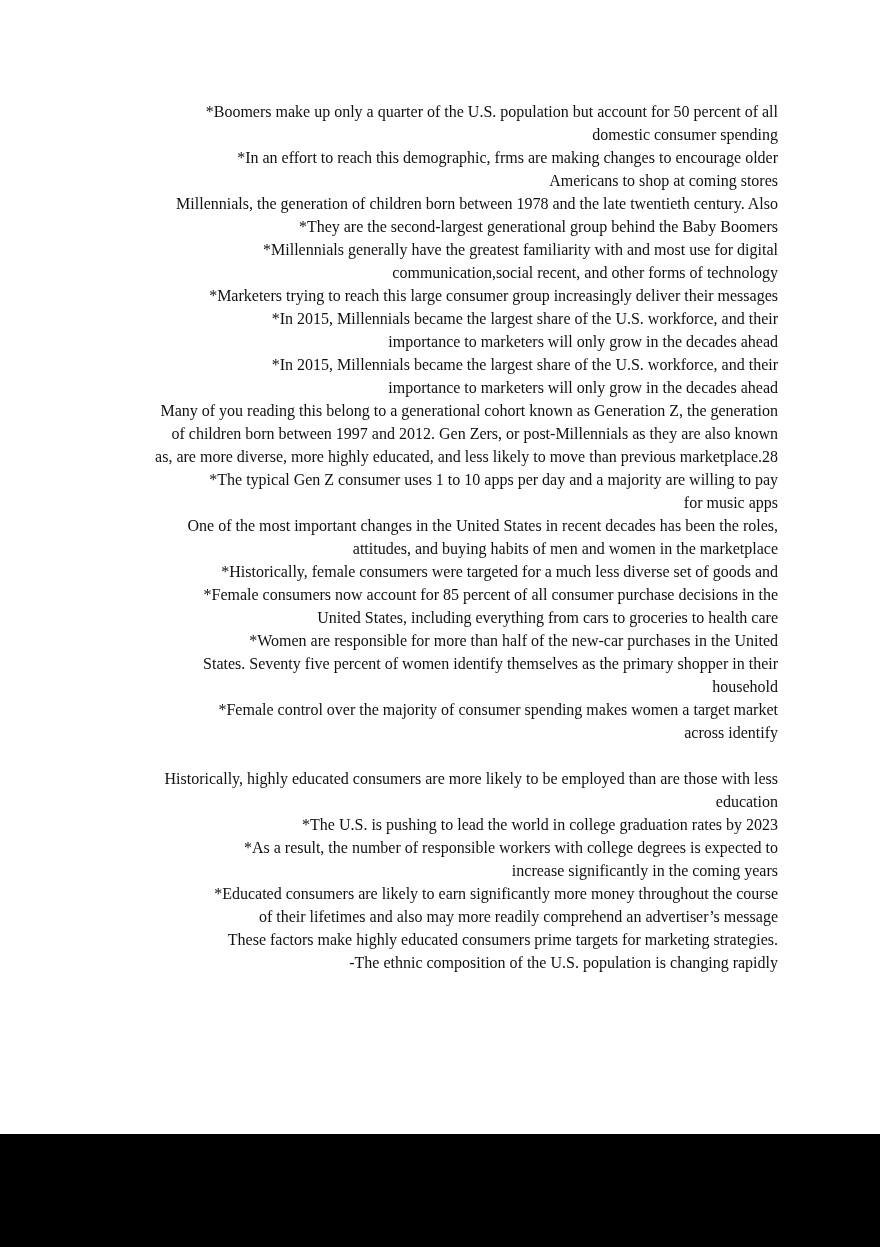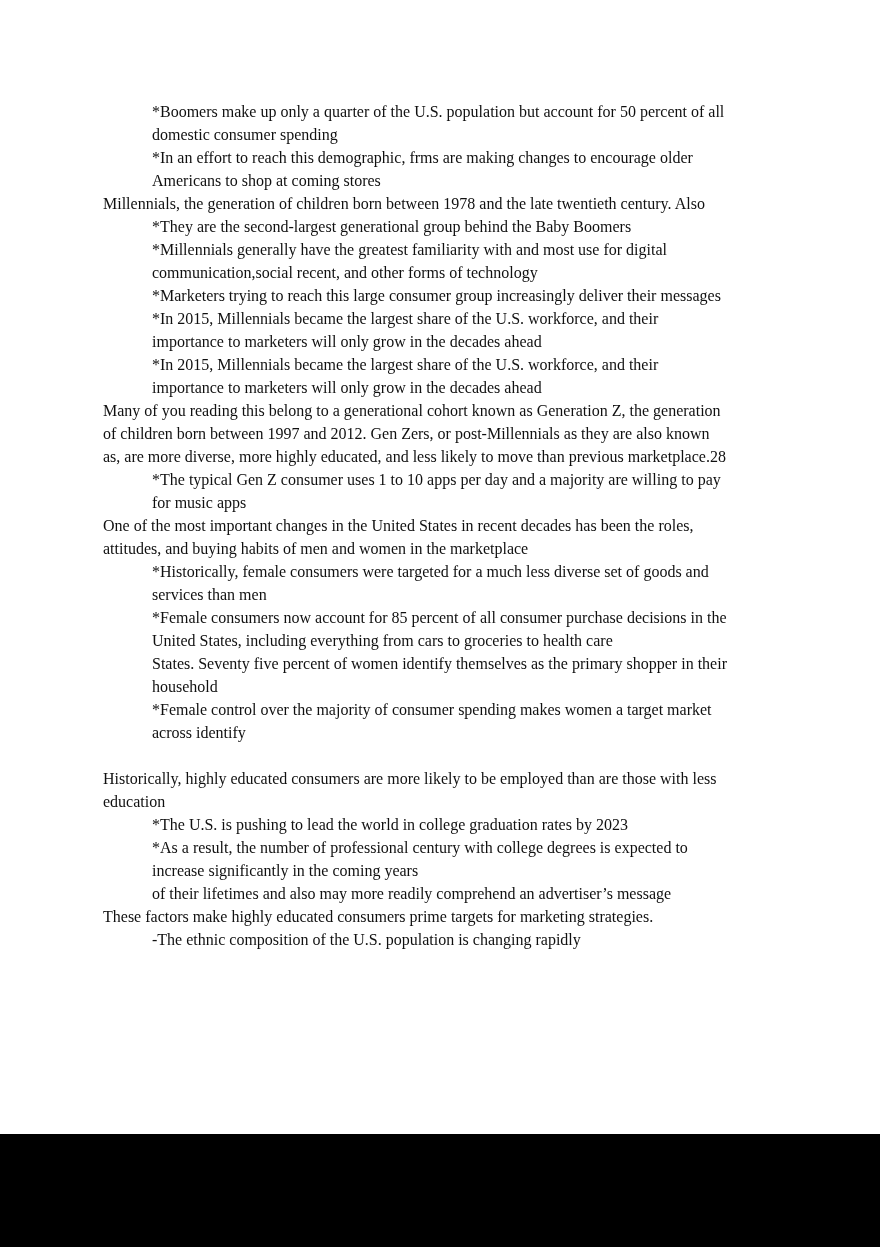--- a/index.html
+++ b/index.html
@@ -27,20 +27,21 @@
     left: 103px;
     top: 100px;
     width: 675px;
     font-size: 16px;
     line-height: 23px;
     color: #101010;
     -webkit-font-smoothing: antialiased;
   }
   .line {
     white-space: pre;
+    text-align: right;
   }
   .line.indent {
     margin-left: 49px;
   }
   .line.spacer {
     height: 23px;
   }
   .bottom-bar {
     position: absolute;
     left: 0;
@@ -68,31 +69,32 @@
       <div class="line indent">*In 2015, Millennials became the largest share of the U.S. workforce, and their</div>
       <div class="line indent">importance to marketers will only grow in the decades ahead</div>
       <div class="line">Many of you reading this belong to a generational cohort known as Generation Z, the generation</div>
       <div class="line">of children born between 1997 and 2012. Gen Zers, or post-Millennials as they are also known</div>
       <div class="line">as, are more diverse, more highly educated, and less likely to move than previous marketplace.28</div>
       <div class="line indent">*The typical Gen Z consumer uses 1 to 10 apps per day and a majority are willing to pay</div>
       <div class="line indent">for music apps</div>
       <div class="line">One of the most important changes in the United States in recent decades has been the roles,</div>
       <div class="line">attitudes, and buying habits of men and women in the marketplace</div>
       <div class="line indent">*Historically, female consumers were targeted for a much less diverse set of goods and</div>
-      <div class="line indent">services than men</div>
       <div class="line indent">*Female consumers now account for 85 percent of all consumer purchase decisions in the</div>
       <div class="line indent">United States, including everything from cars to groceries to health care</div>
+      <div class="line indent">*Women are responsible for more than half of the new-car purchases in the United</div>
       <div class="line indent">States. Seventy five percent of women identify themselves as the primary shopper in their</div>
       <div class="line indent">household</div>
       <div class="line indent">*Female control over the majority of consumer spending makes women a target market</div>
       <div class="line indent">across identify</div>
       <div class="line spacer"></div>
       <div class="line">Historically, highly educated consumers are more likely to be employed than are those with less</div>
       <div class="line">education</div>
       <div class="line indent">*The U.S. is pushing to lead the world in college graduation rates by 2023</div>
-      <div class="line indent">*As a result, the number of professional century with college degrees is expected to</div>
+      <div class="line indent">*As a result, the number of responsible workers with college degrees is expected to</div>
       <div class="line indent">increase significantly in the coming years</div>
+      <div class="line indent">*Educated consumers are likely to earn significantly more money throughout the course</div>
       <div class="line indent">of their lifetimes and also may more readily comprehend an advertiser’s message</div>
       <div class="line">These factors make highly educated consumers prime targets for marketing strategies.</div>
       <div class="line indent">-The ethnic composition of the U.S. population is changing rapidly</div>
     </div>
 </div>
 <div class="bottom-bar" style="background: rgb(0, 0, 0);"></div>
 
 </body></html>

